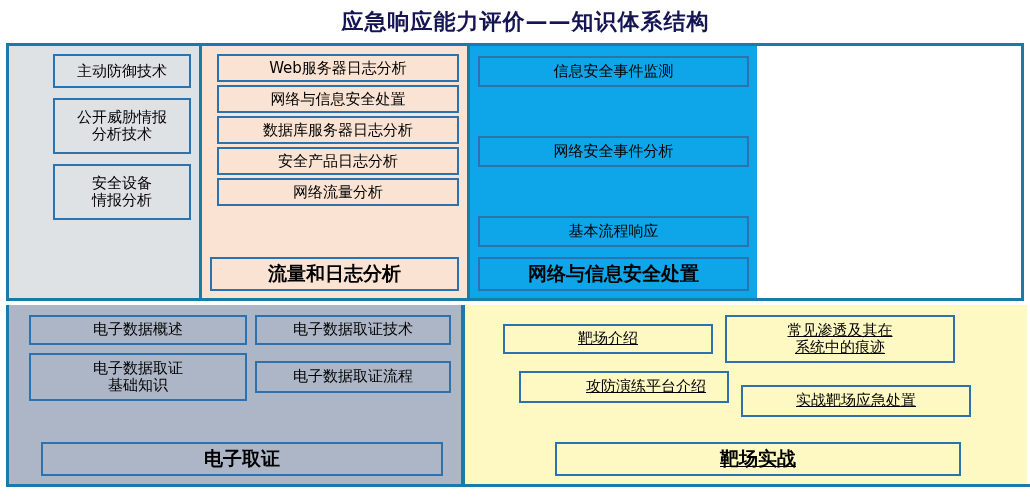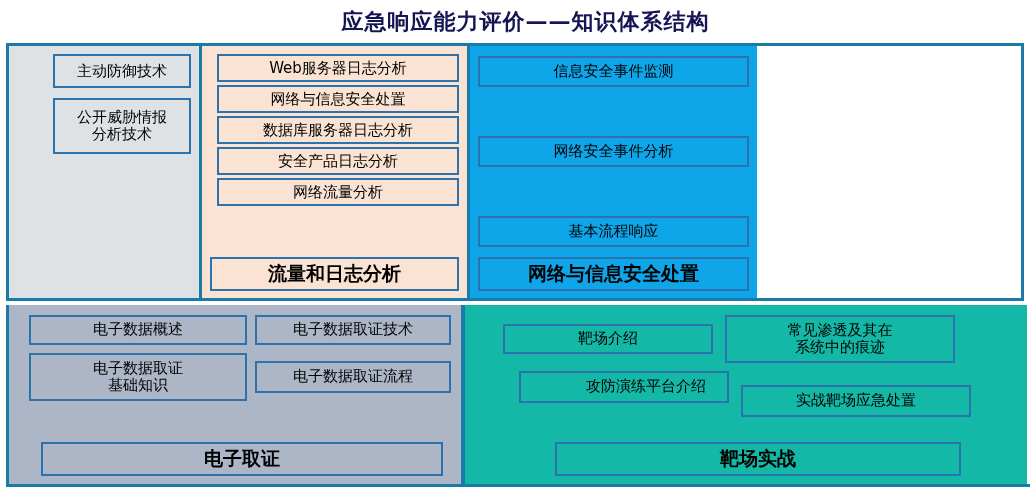--- a/index.html
+++ b/index.html
@@ -114,21 +114,21 @@
   }
   .bpanel {
     box-sizing: border-box;
     display: flex;
     flex-direction: column;
     padding: 10px 10px 8px 10px;
     position: relative;
   }
   .bpanel + .bpanel { border-left: 4px solid #1b7ba8; }
   .bp-left  { width: 452px; background: #adb6c6; }
-  .bp-right { width: 566px; background: #14b8a6; }
+  .bp-right { width: 566px; background: #fef9c3; text-decoration: underline; }
 
   .bgrid {
     flex: 1 1 auto;
     display: flex;
     flex-direction: column;
     justify-content: flex-start;
     gap: 8px;
   }
   .brow { display: flex; align-items: center; }
 
@@ -188,20 +188,22 @@
 <div class="board">
 
   <div class="top-row">
 
 
     <div class="col col-2">
       <div class="col-items">
         <div class="node h1">主动防御技术</div>
         <div class="node h2">公开威胁情报
 分析技术</div>
+        <div class="node h2">安全设备
+情报分析</div>
       </div>
     </div>
 
     <div class="col col-3">
       <div class="col-items">
         <div class="node">Web服务器日志分析</div>
         <div class="node">网络与信息安全处置</div>
         <div class="node">数据库服务器日志分析</div>
         <div class="node">安全产品日志分析</div>
         <div class="node">网络流量分析</div>

